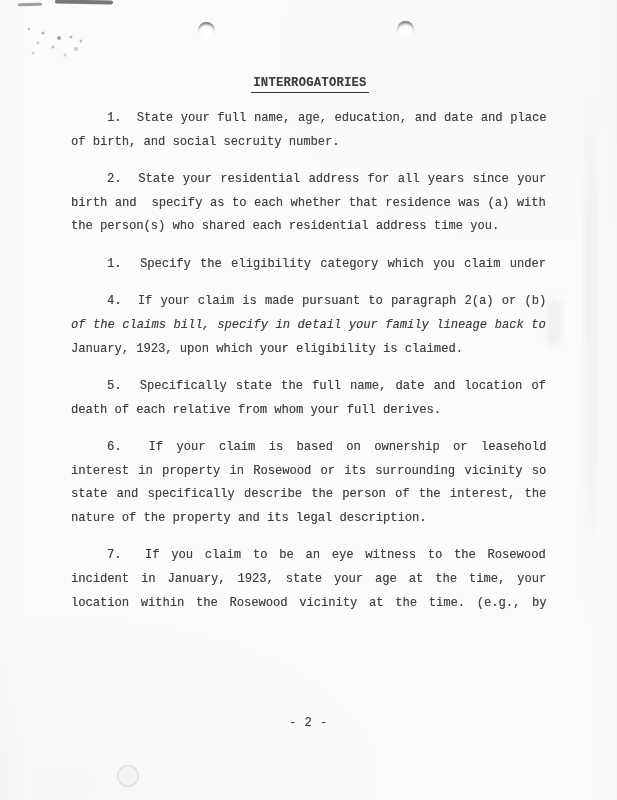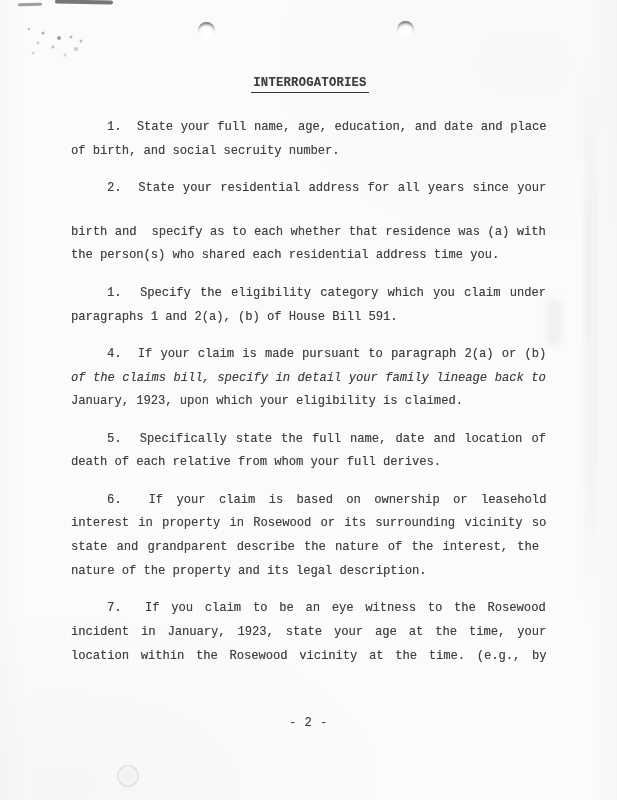--- a/index.html
+++ b/index.html
@@ -52,21 +52,21 @@
   .paragraphs {
     position: absolute;
     left: 71px; top: 107px; width: 475px;
   }
   .paragraph { margin: 0 0 13.7px 0; }
   .line {
     white-space: pre;
     line-height: 23.7px;
     height: 23.7px;
   }
-  .indent { padding-left: 36px; margin-top: 9px; }
+  .indent { padding-left: 36px; }
 
   
   .page-number {
     position: absolute;
     left: 71px; top: 716px; width: 475px;
     text-align: center;
     letter-spacing: 0.5px;
   }
 
   
@@ -129,40 +129,39 @@
     <span class="title-text">INTERROGATORIES</span>
   </div>
 
   <div class="paragraphs typewriter">
       <div class="paragraph">
         <div class="line indent justify" style="word-spacing: 0.363636px;">1.  State your full name, age, education, and date and place</div>
         <div class="line">of birth, and social secruity number.</div>
       </div>
       <div class="paragraph">
         <div class="line indent justify" style="word-spacing: 1.1px;">2.  State your residential address for all years since your</div>
-        <div class="line justify" style="word-spacing: 0.25px; margin-top: 20px;">birth and  specify as to each whether that residence was (a) with</div>
+        <div class="line justify" style="word-spacing: 0.25px;">birth and  specify as to each whether that residence was (a) with</div>
         <div class="line">the person(s) who shared each residential address time you.</div>
       </div>
       <div class="paragraph">
         <div class="line indent justify" style="word-spacing: 2px;">1.  Specify the eligibility category which you claim under</div>
-        <div class="line">paragraphs 1 and 2(a), (b) of House Bill 591.</div>
       </div>
       <div class="paragraph">
         <div class="line indent justify" style="word-spacing: 0.916667px;">4.  If your claim is made pursuant to paragraph 2(a) or (b)</div>
         <div class="line justify" style="word-spacing: 0.272727px; font-style: italic;">of the claims bill, specify in detail your family lineage back to</div>
         <div class="line">January, 1923, upon which your eligibility is claimed.</div>
       </div>
       <div class="paragraph">
         <div class="line indent justify" style="word-spacing: 1.8px;">5.  Specifically state the full name, date and location of</div>
         <div class="line">death of each relative from whom your full derives.</div>
       </div>
       <div class="paragraph">
         <div class="line indent justify" style="word-spacing: 6.2px;">6.  If your claim is based on ownership or leasehold</div>
         <div class="line justify" style="word-spacing: 2px;">interest in property in Rosewood or its surrounding vicinity so</div>
-        <div class="line justify" style="word-spacing: 2px;">state and grandparent describe the nature of the interest, the</div>
+        <div class="line justify" style="word-spacing: 2px;">state and specifically describe the person of the interest, the</div>
         <div class="line">nature of the property and its legal description.</div>
       </div>
       <div class="paragraph">
         <div class="line indent justify" style="word-spacing: 4.5px;">7.  If you claim to be an eye witness to the Rosewood</div>
         <div class="line justify" style="word-spacing: 4.7px;">incident in January, 1923, state your age at the time, your</div>
         <div class="line justify" style="word-spacing: 4.44444px;">location within the Rosewood vicinity at the time. (e.g., by</div>
       </div>
     </div>
 
   <div class="page-number typewriter">- 2 -</div>

